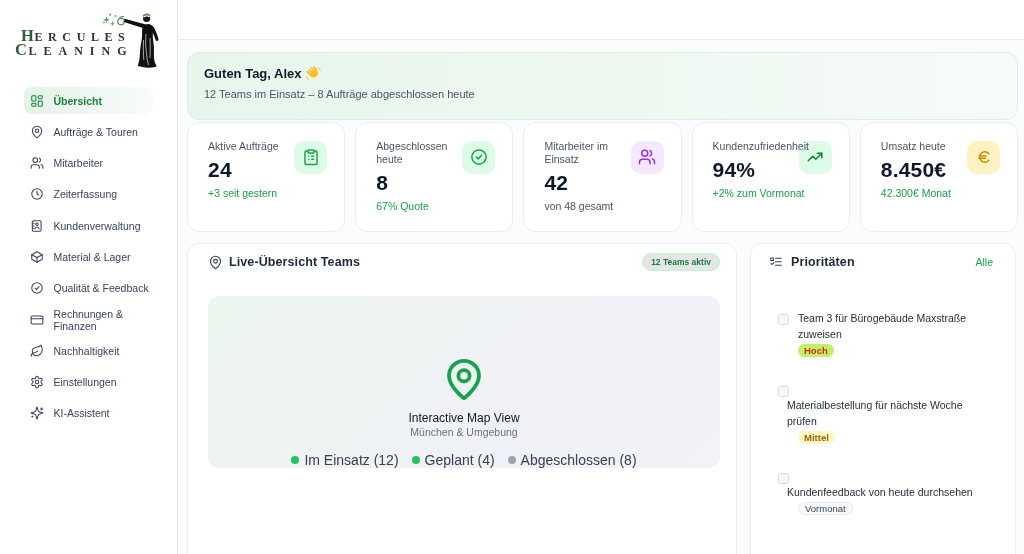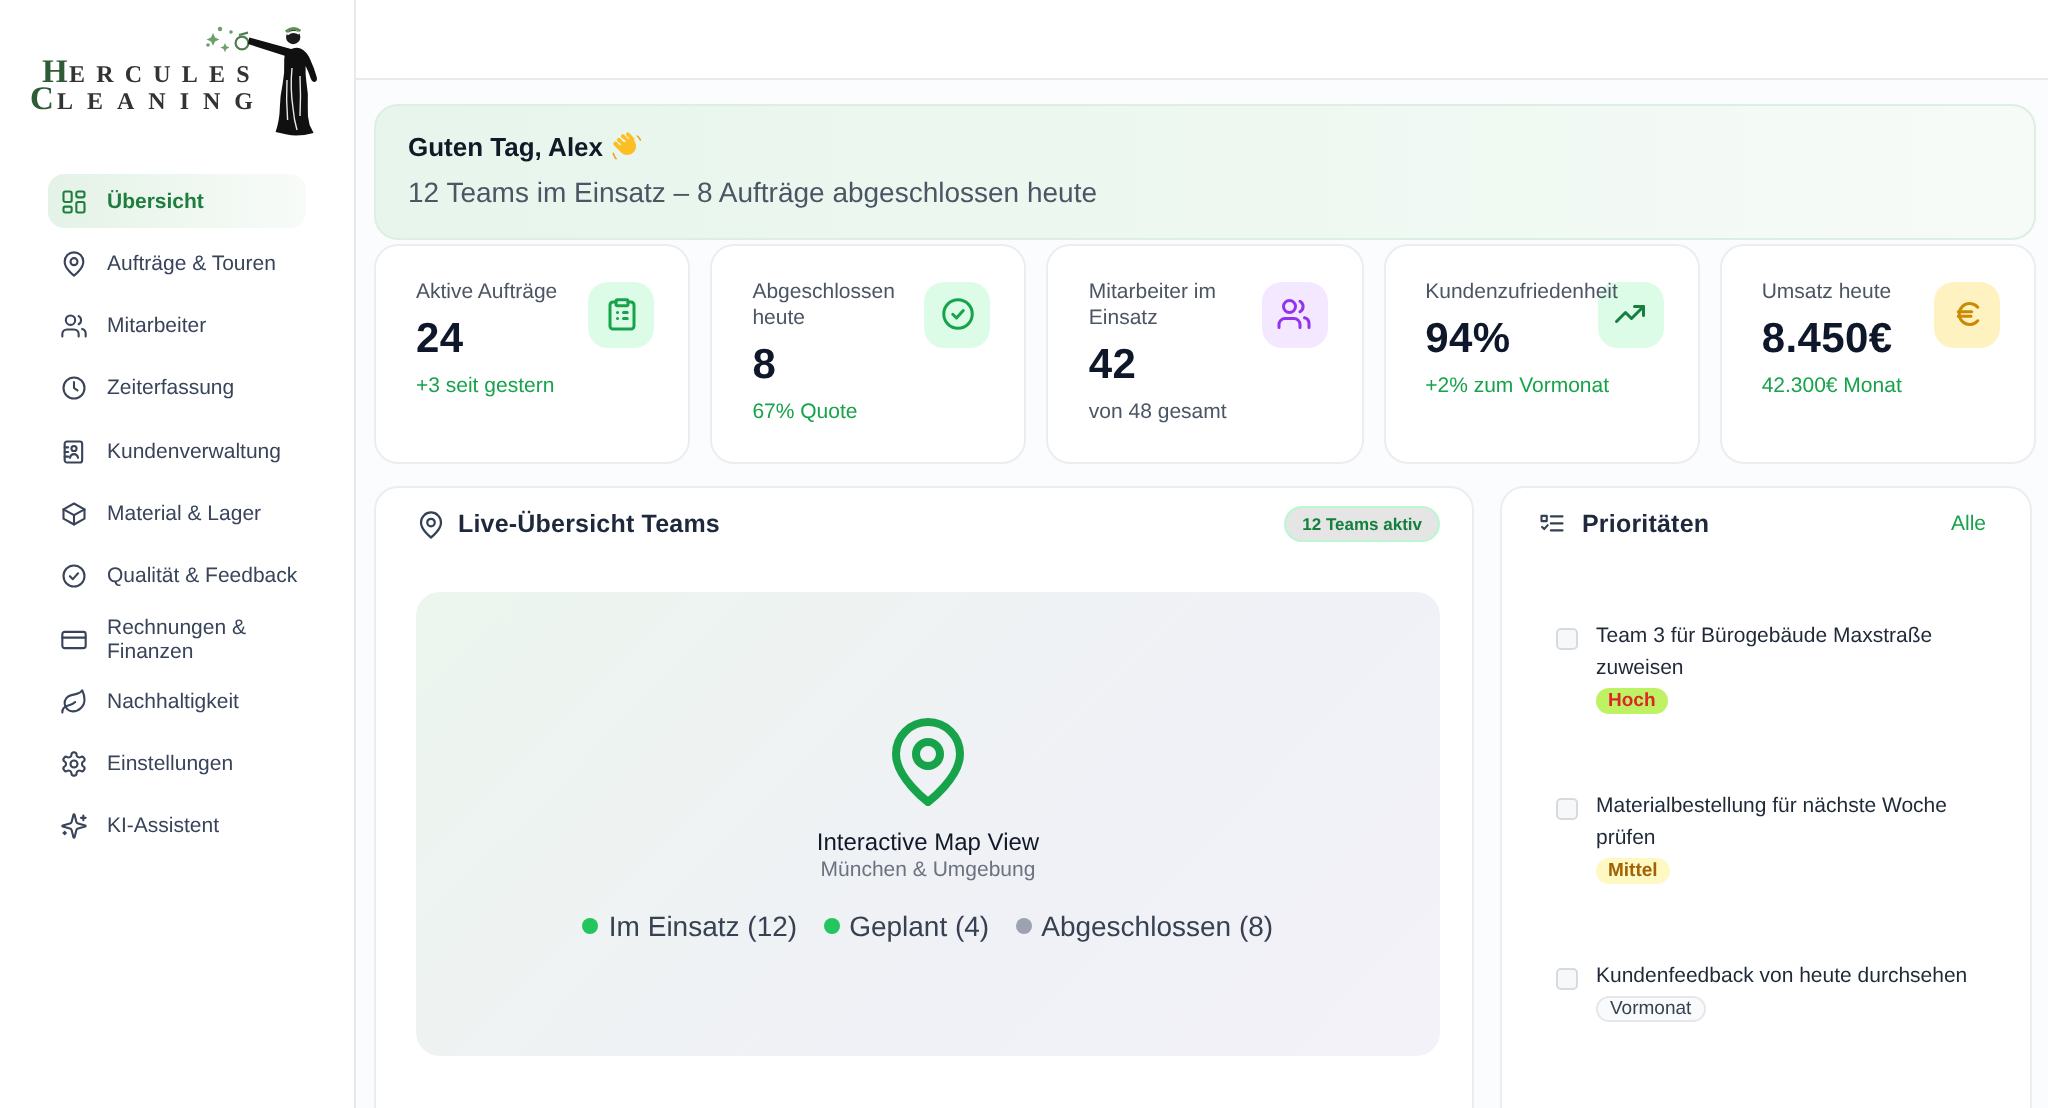--- a/index.html
+++ b/index.html
@@ -13,21 +13,21 @@
 .nitem { display:flex; align-items:center; height:27px; border-radius:8px; padding:0 0 0 6px; margin-bottom:4.3px; color:#39445a; font-size:10.5px; }
 .nitem svg { width:14px; height:14px; margin-right:9.5px; flex:0 0 14px; }
 .nitem.active { background:linear-gradient(90deg,#e4f2e7 0%,#f2f9f3 70%,#f8fbf8 100%); color:#1e7e3e; font-weight:bold; }
 
 .main { flex:1; display:flex; flex-direction:column; background:#fbfcfd; }
 .topbar { height:40px; background:#fff; border-bottom:1px solid #e7e9ec; flex:0 0 40px; }
 .content { padding:12px 6px 0 9px; }
 
 .greet { height:68px; border-radius:12px; background:linear-gradient(90deg,#e7f5ec 0%,#eef8f1 55%,#f7fbf8 100%); border:1px solid #ddefe3; padding:12px 16px; }
 .greet h1 { font-size:13px; font-weight:bold; color:#111827; }
-.greet p { font-size:14px; color:#4b5563; margin-top:7px; }
+.greet p { font-size:11px; color:#4b5563; margin-top:7px; }
 
 .stats { display:flex; gap:10px; margin-top:2px; }
 .scard { position:relative; flex:1; background:#fff; border:1px solid #ebedf0; border-radius:12px; height:110px; padding:17px 20px; }
 .scard .t { font-size:10.5px; color:#4b5563; line-height:13px; position:relative; z-index:2; }
 .scard .t.w2 { width:84px; }
 .scard .t.w1 { width:74px; }
 .scard .v { font-size:21px; font-weight:bold; color:#0f172a; margin-top:5px; letter-spacing:.2px; }
 .scard .s { font-size:10.5px; margin-top:5px; }
 .s.green { color:#16a34a; }
 .s.gray { color:#4b5563; }
@@ -36,39 +36,39 @@
 .ic.green { background:#dcfce7; }
 .ic.purple { background:#f3e8ff; }
 .ic.yellow { background:#fef3c0; }
 
 .cols { display:flex; gap:13px; margin-top:11px; align-items:flex-start; }
 .card { background:#fff; border:1px solid #ebedf0; border-radius:12px; }
 .mapcard { width:550px; height:330px; padding:8px 16px 16px 20px; }
 .head { display:flex; align-items:center; height:20px; margin-top:0; margin-bottom:24px; }
 .head .ht { font-size:12.5px; font-weight:bold; color:#1e293b; margin-left:6px; letter-spacing:.1px; }
 .badge { margin-left:auto; font-size:8.5px; font-weight:bold; color:#15803d; background:#e5e5e5; border:1px solid #bbf7d0; border-radius:999px; padding:3px 8px; }
-.maparea { height:232px; border-radius:12px; background:linear-gradient(135deg,#ecf5ee 0%,#f0f1f6 60%,#f2f2f8 100%); display:flex; flex-direction:column; align-items:center; padding-top:61px; }
+.maparea { height:172px; border-radius:12px; background:linear-gradient(135deg,#ecf5ee 0%,#f0f1f6 60%,#f2f2f8 100%); display:flex; flex-direction:column; align-items:center; padding-top:61px; }
 .imv { font-size:12px; color:#111827; margin-top:10px; line-height:13px; }
 .muc { font-size:10.5px; color:#6b7280; margin-top:1px; line-height:12px; }
 .legend { display:flex; gap:13px; margin-top:14px; font-size:14px; color:#374151; }
 .legend span { display:flex; align-items:center; gap:5px; }
 .dot { width:8px; height:8px; border-radius:50%; display:inline-block; }
 
 .prio { width:266px; height:330px; padding:8px 18px 16px 18px; }
 .prio .head { margin-bottom:0; }
 .alle { margin-left:auto; margin-right:4px; font-size:10.5px; color:#16a34a; }
 .pitem { display:flex; margin-top:0; margin-left:9px; }
 .cb { width:11px; height:11px; border:1px solid #d6dbe1; background:#f7f8f9; border-radius:2.5px; margin-top:4px; flex:0 0 11px; }
 .ptxt { font-size:10.5px; line-height:16px; color:#1f2937; margin-left:9px; }
 .pbadge { display:block; width:fit-content; font-size:9.5px; font-weight:bold; border-radius:7px; padding:1.5px 6px; margin:2px 0 0 29px; line-height:10px; }
 .pb-hoch { background:#bef264; color:#dc2626; }
 .pb-mittel { background:#fef9c3; color:#a16207; }
 .pb-niedrig { background:#f9fafb; color:#374151; border:1px solid #e5e7eb; font-weight:normal; padding:0.5px 6px; }
 .i1 { margin-top:38px; }
-.gap1 { margin-top:38px; }
+.gap1 { margin-top:25px;flex-direction:column; }
 </style>
 </head>
 <body>
 <div class="app">
 <aside class="sidebar">
   <div class="logo">
         <svg width="178" height="85" viewBox="0 0 178 85" style="position:absolute;top:0;left:0">
 <text x="21" y="41" font-family="Liberation Serif, serif" font-weight="bold" font-size="16.5" fill="#2d5c36">H</text>
 <text x="34.5" y="41" font-family="Liberation Serif, serif" font-weight="bold" font-size="12" letter-spacing="5.6" fill="#333333">ERCULES</text>
 <text x="15" y="54.5" font-family="Liberation Serif, serif" font-weight="bold" font-size="16.5" fill="#2d5c36">C</text>

